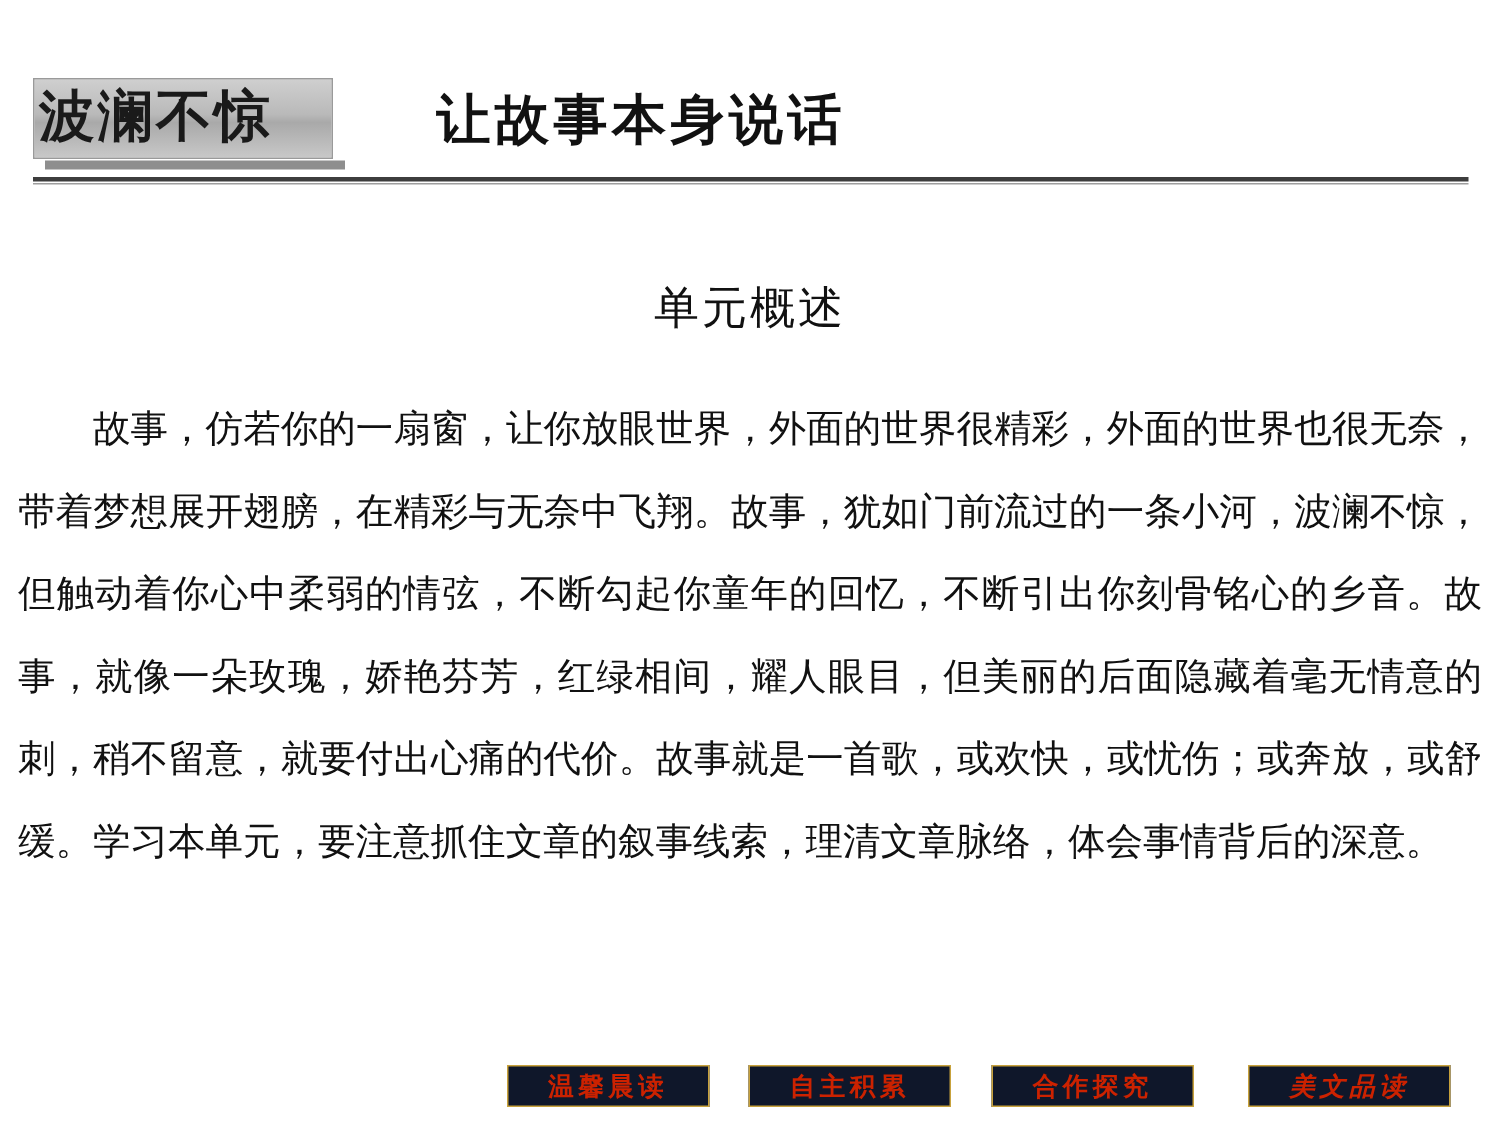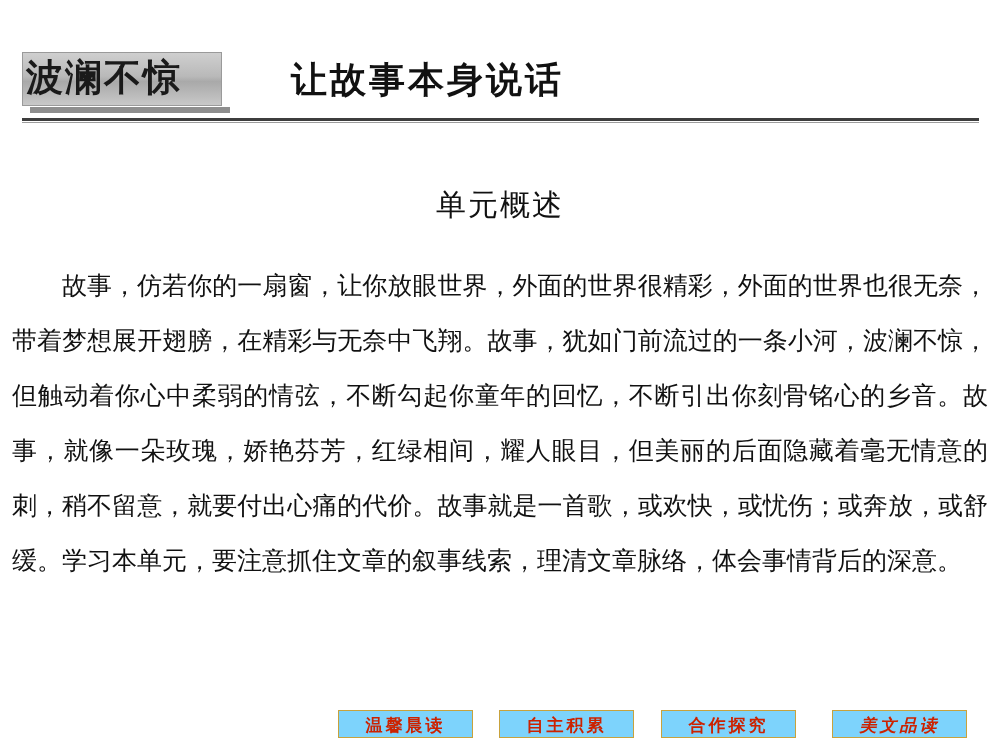--- a/index.html
+++ b/index.html
@@ -114,21 +114,21 @@
     left: 0;
     bottom: 8px;
     width: 1000px;
     height: 32px;
   }
   .tab {
     position: absolute;
     top: 0;
     height: 28px;
     line-height: 28px;
-    background: #7dd3fc;
+    background: #0f172a;
     border: 1px solid #c8a23c;
     color: #cc2200;
     font-size: 17px;
     letter-spacing: 3px;
     text-align: center;
     font-family: "DejaVu Sans", "Liberation Sans", sans-serif;
     font-weight: bold;
     box-sizing: border-box;
   }
   .tab-0 { left: 338px; width: 135px; }

